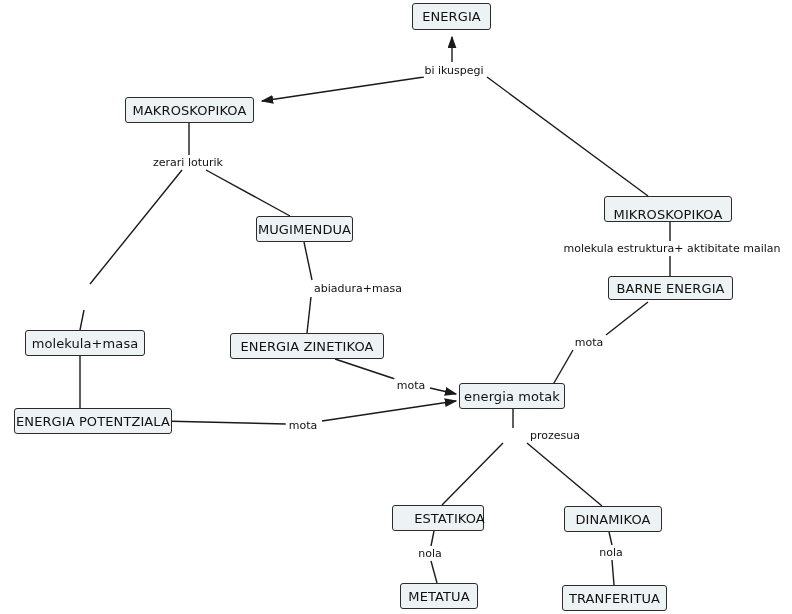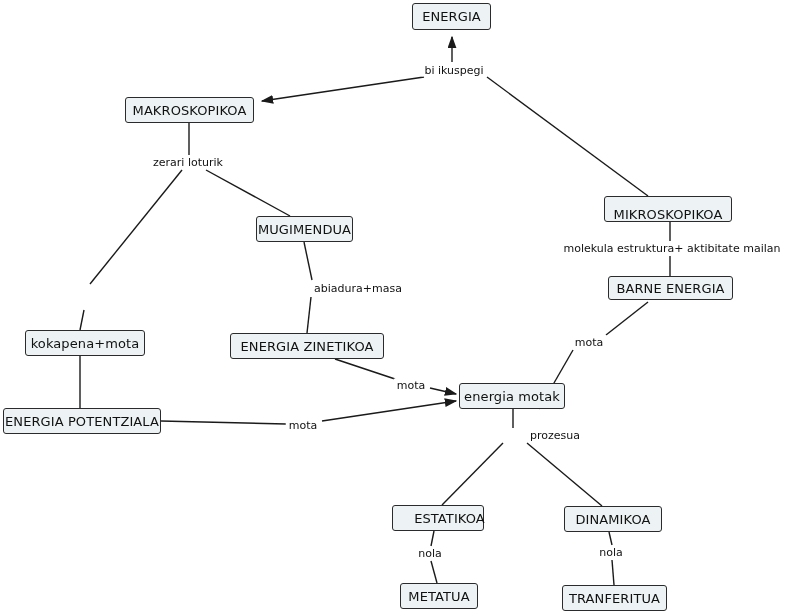--- a/index.html
+++ b/index.html
@@ -141,32 +141,32 @@
   <div class="node" style="left:256px; top:216px; width:97px; height:26px;">
     <span>MUGIMENDUA</span>
   </div>
 
   <div class="node" style="left:608px; top:276px; width:125px; height:24px;">
     <span>BARNE ENERGIA</span>
   </div>
 
 
   <div class="node lower" style="left:25px; top:330px; width:120px; height:26px;">
-    <span>kokapena+mota</span>
+    <span>molekula+masa</span>
   </div>
 
   <div class="node" style="left:230px; top:333px; width:154px; height:26px;">
     <span>ENERGIA ZINETIKOA</span>
   </div>
 
   <div class="node lower" style="left:459px; top:383px; width:106px; height:26px;">
     <span>energia motak</span>
   </div>
 
-  <div class="node" style="left:3px; top:408px; width:158px; height:26px;">
+  <div class="node" style="left:14px; top:408px; width:158px; height:26px;">
     <span>ENERGIA POTENTZIALA</span>
   </div>
 
   <div class="node" style="left:392px; top:505px; width:92px; height:26px;padding-left:32px;">
     <span>ESTATIKOA</span>
   </div>
 
   <div class="node" style="left:564px; top:506px; width:98px; height:26px;">
     <span>DINAMIKOA</span>
   </div>

